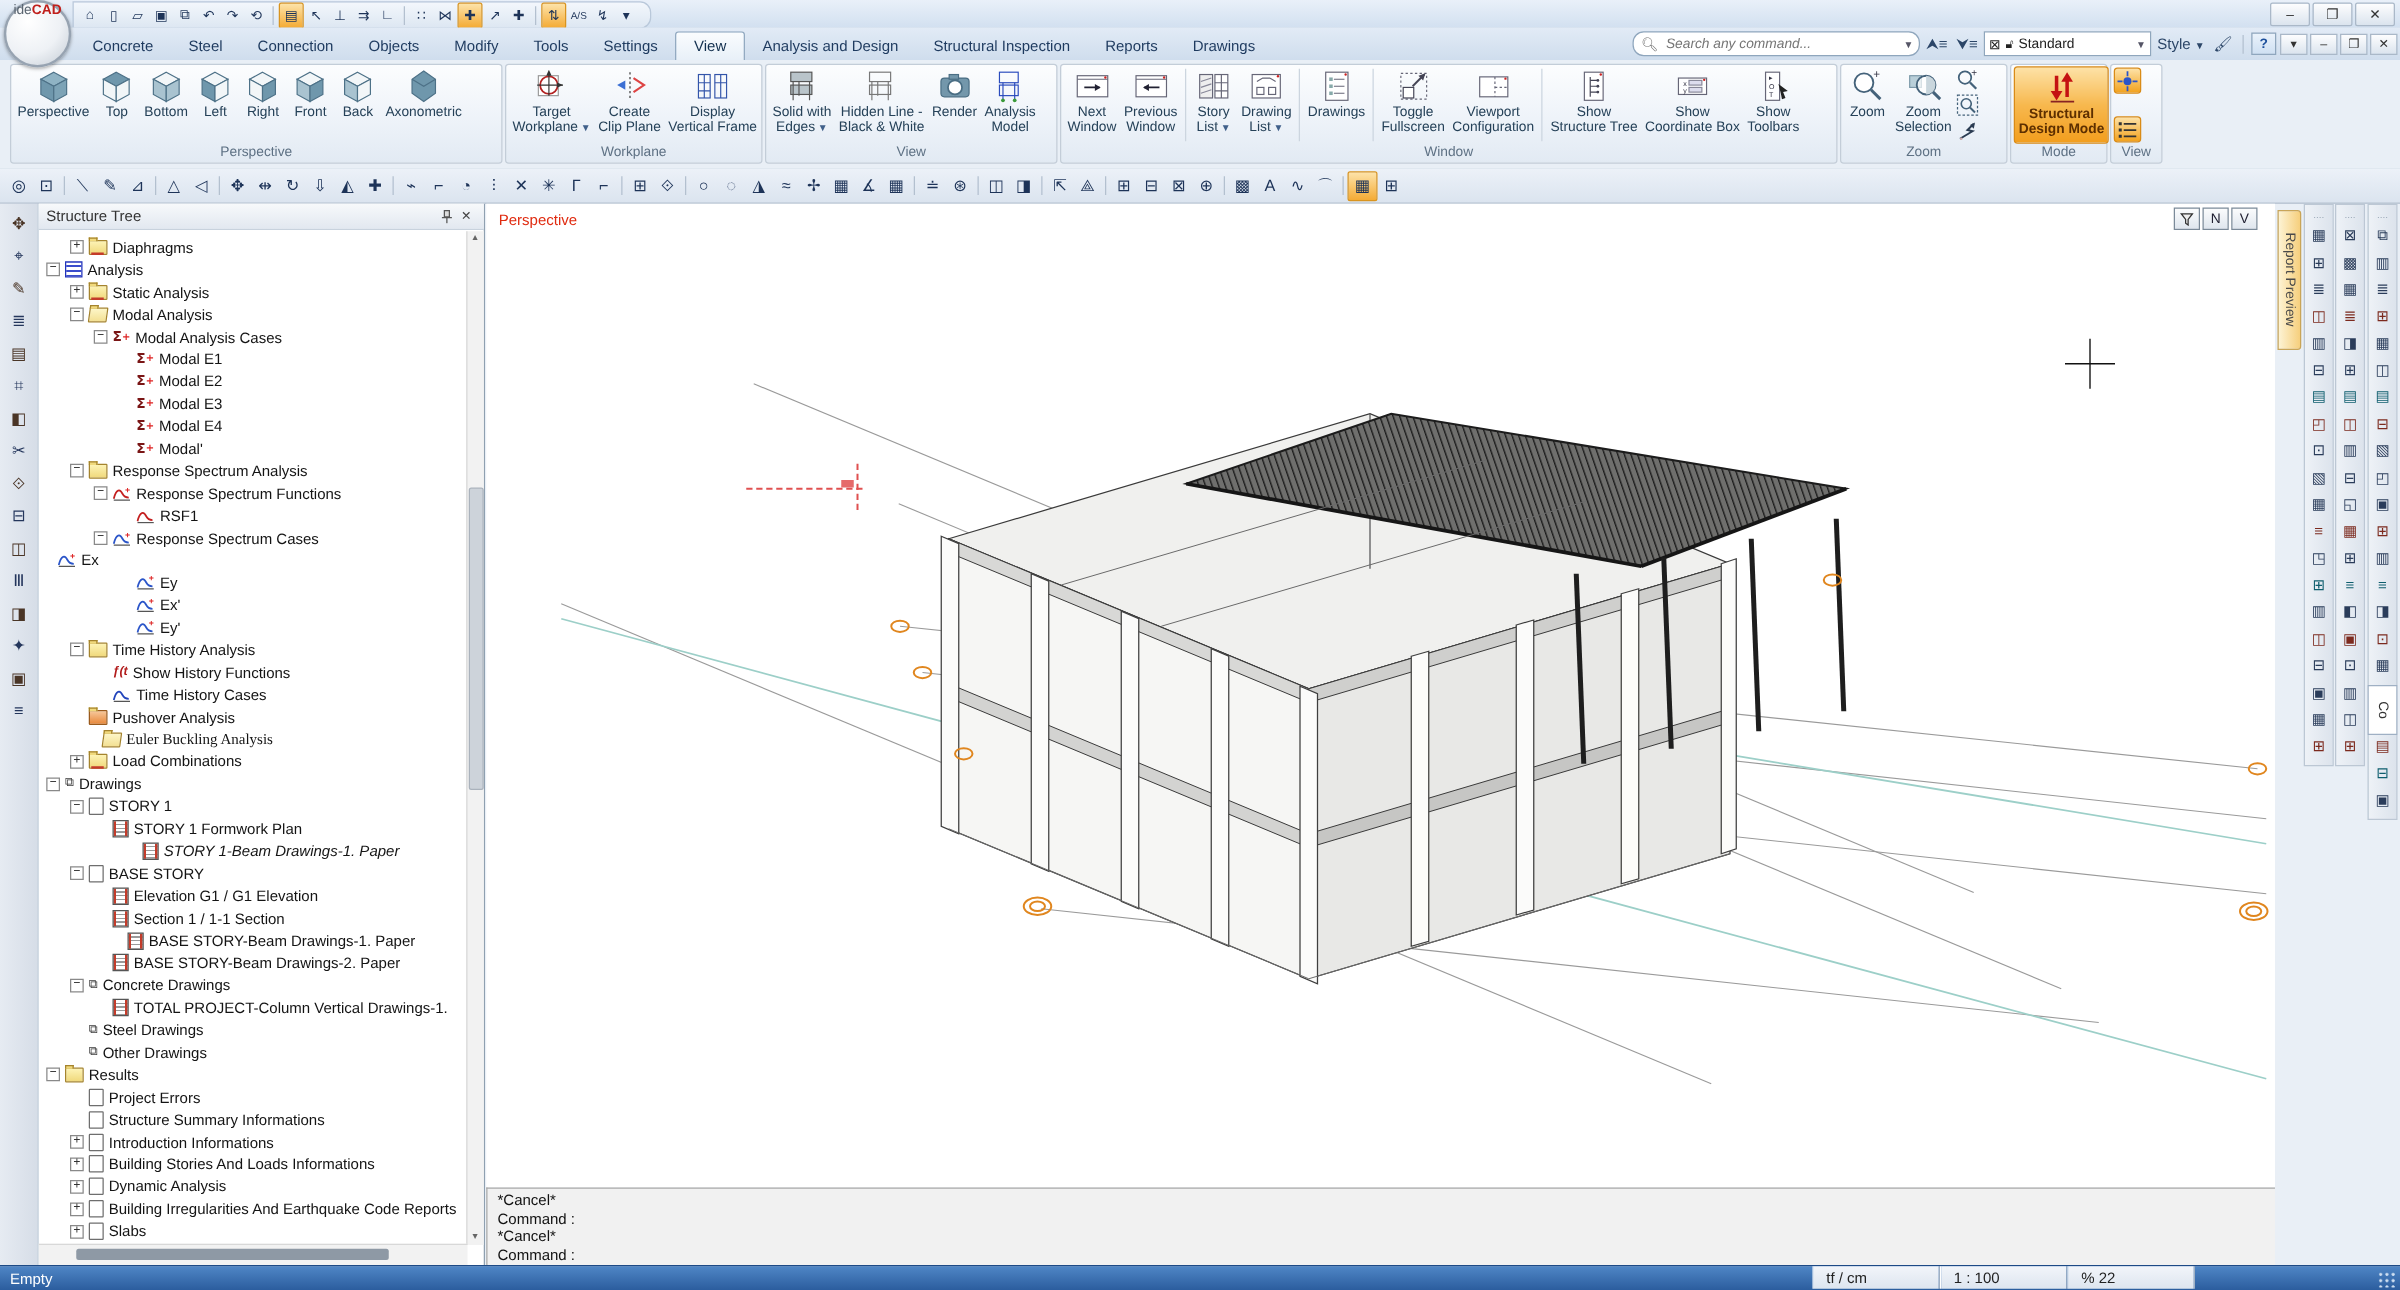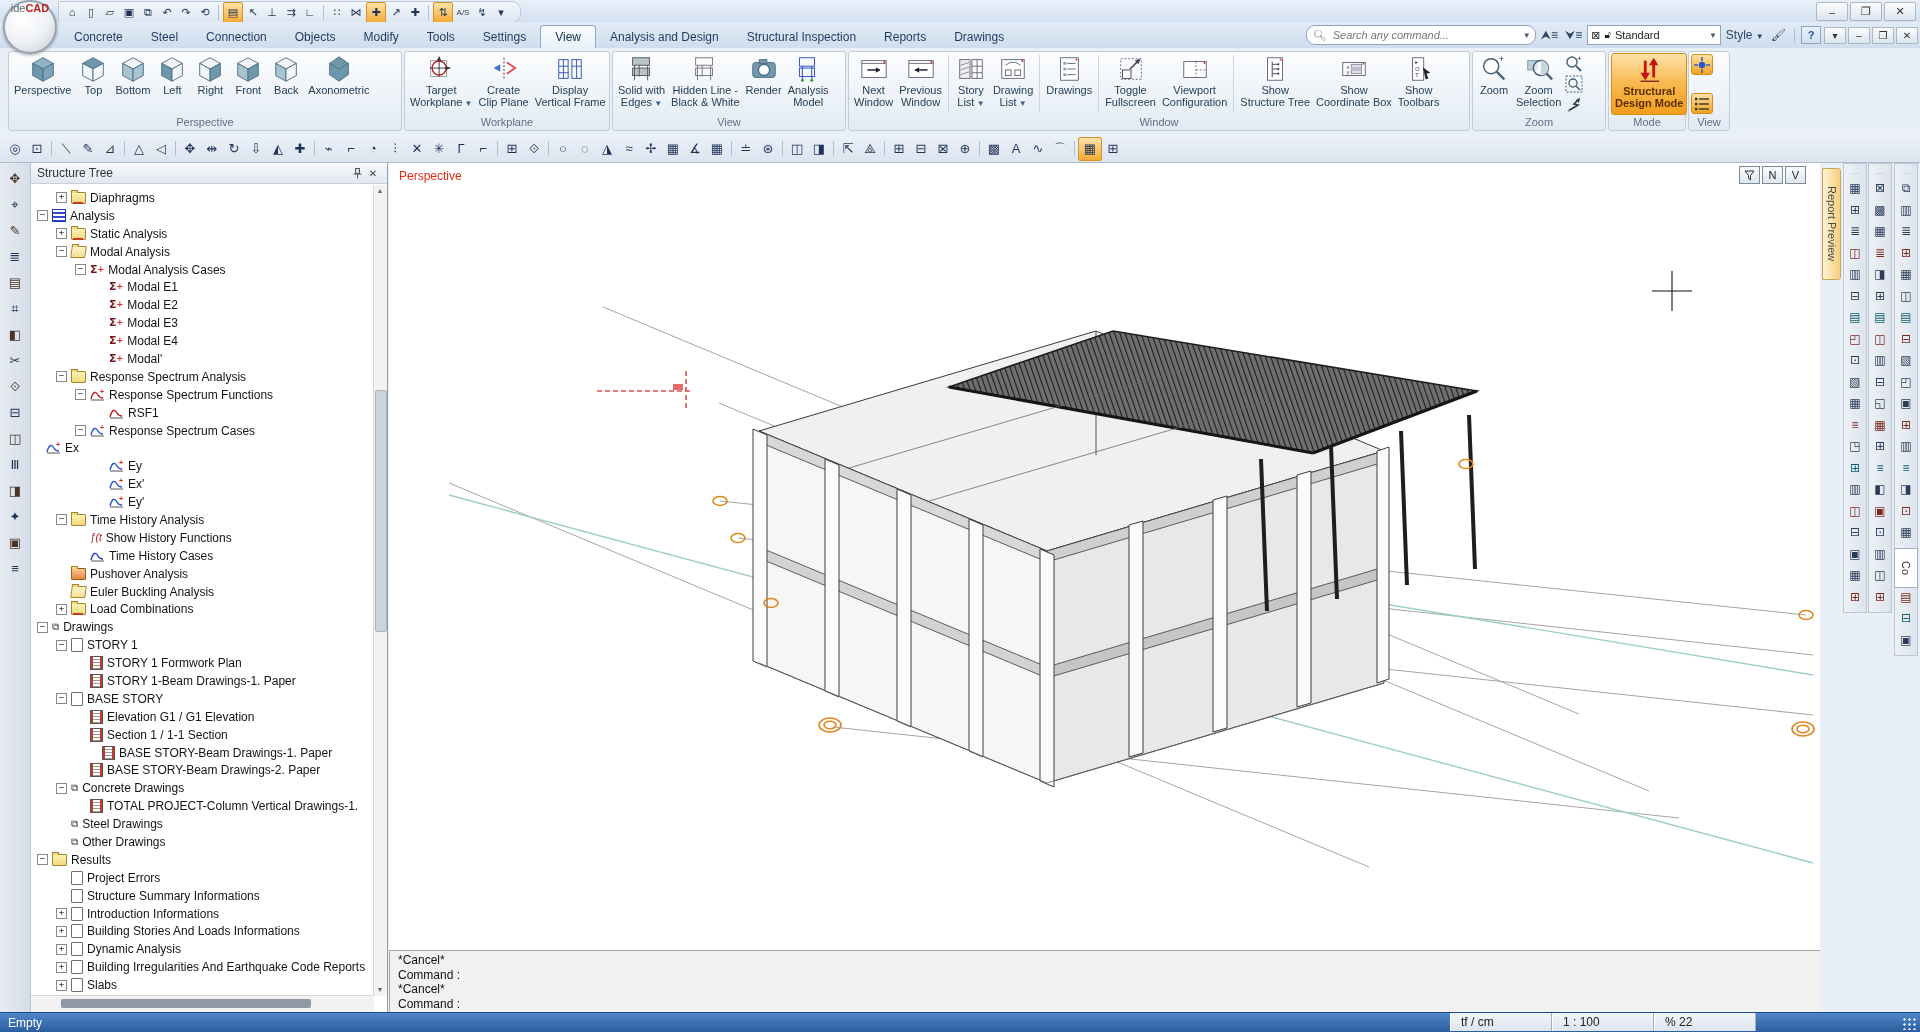--- a/index.html
+++ b/index.html
@@ -141,21 +141,21 @@
   .ti-layers{width:12px;height:11px;border:1px solid #2233bb;background:
     repeating-linear-gradient(#fff 0 2px,#3a4ccc 2px 4px);}
   .ti-sig{color:#7a1515;font-weight:bold;font-size:11px;line-height:10px;font-family:"DejaVu Sans",sans-serif;}
   .ti-sig sup{color:#d22;font-size:8px;}
   .ti-page{width:10px;height:12px;background:#fff;border:1px solid #6e6e6e;border-radius:1px;}
   .ti-draw{width:11px;height:12px;background:
      linear-gradient(90deg,#c43b2a 0 2px,transparent 2px 9px,#c43b2a 9px),
      repeating-linear-gradient(#fff 0 2px,#9a9a9a 2px 3px);
     border:1px solid #555;}
   .ti-papers{font-size:11px;color:#3c3c3c;line-height:10px;}
-  .ti-fx{color:#b21c1c;font-size:10px;font-weight:normal;font-style:italic;line-height:10px;}
+  .ti-fx{color:#b21c1c;font-size:10px;font-weight:bold;font-style:italic;line-height:10px;}
 </style>
 </head>
 <body>
 
 <div class="abs titlebar">
   <div class="win-controls">
     <div class="win-btn">–</div>
     <div class="win-btn">❐</div>
     <div class="win-btn">✕</div>
   </div>
@@ -931,21 +931,21 @@
             <line x1="1" y1="11" x2="14" y2="11" stroke="#555"></line>
           </svg>
         </span>
         <span>Time History Cases</span>
       </div>
       <div class="trow" style="padding-left: 25px;">
         <span class="box ph"></span>
         <span class="ti ti-folder ti-push"></span>
         <span>Pushover Analysis</span>
       </div>
-      <div class="trow" style="padding-left: 25px;">
+      <div class="trow" style="padding-left: 36px; font-family: Liberation Serif, serif;">
         <span class="box ph"></span>
         <span class="ti ti-folder ti-open"></span>
         <span>Euler Buckling Analysis</span>
       </div>
       <div class="trow" style="padding-left: 25px;">
         <span class="box">+</span>
         <span class="ti ti-folder ti-red"></span>
         <span>Load Combinations</span>
       </div>
       <div class="trow" style="padding-left: 6px;">
@@ -956,21 +956,21 @@
       <div class="trow" style="padding-left: 25px;">
         <span class="box">−</span>
         <span class="ti ti-page"></span>
         <span>STORY 1</span>
       </div>
       <div class="trow" style="padding-left: 44px;">
         <span class="box ph"></span>
         <span class="ti ti-draw"></span>
         <span>STORY 1 Formwork Plan</span>
       </div>
-      <div class="trow" style="padding-left: 44px;">
+      <div class="trow" style="padding-left: 68px; font-style: italic;">
         <span class="box ph"></span>
         <span class="ti ti-draw"></span>
         <span>STORY 1-Beam Drawings-1. Paper</span>
       </div>
       <div class="trow" style="padding-left: 25px;">
         <span class="box">−</span>
         <span class="ti ti-page"></span>
         <span>BASE STORY</span>
       </div>
       <div class="trow" style="padding-left: 44px;">

